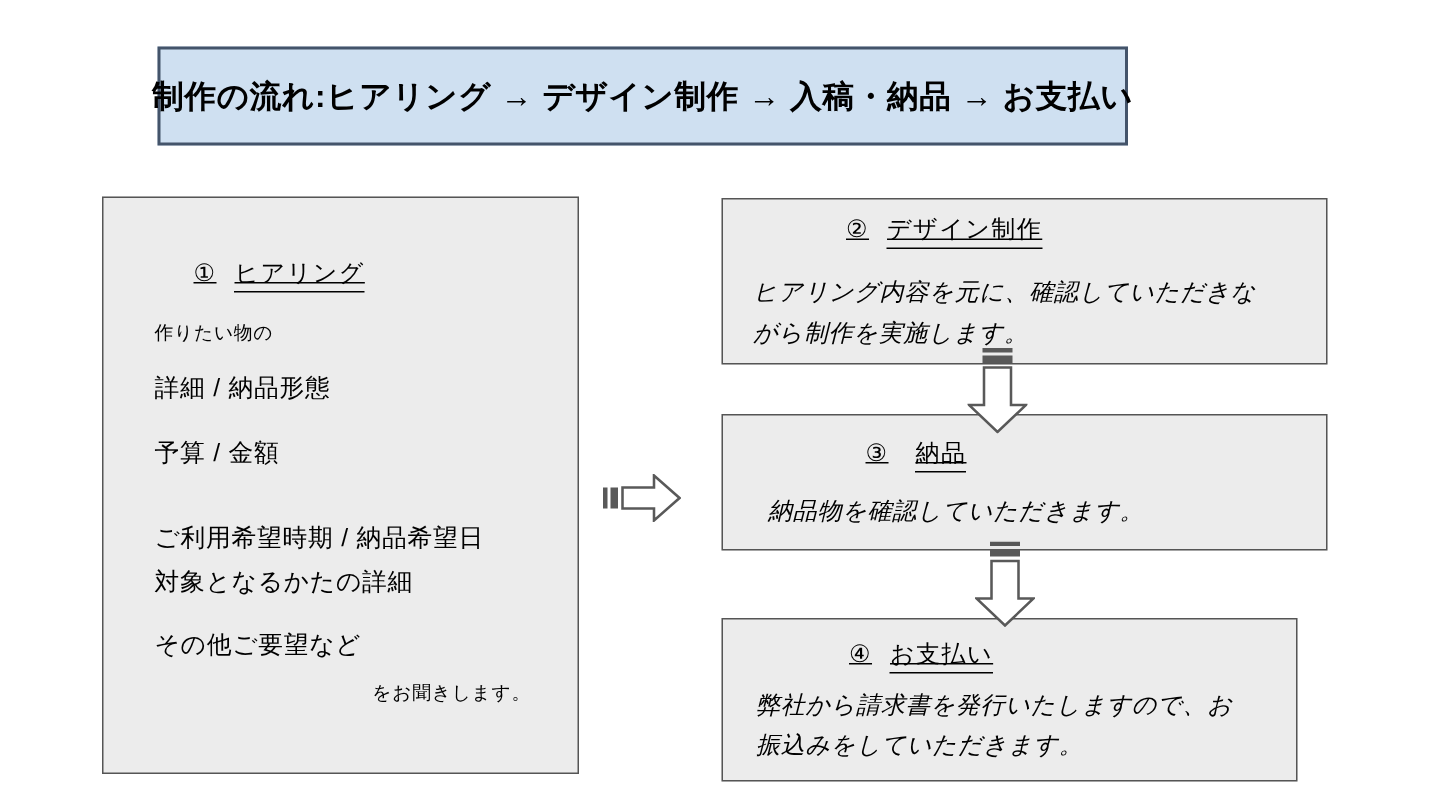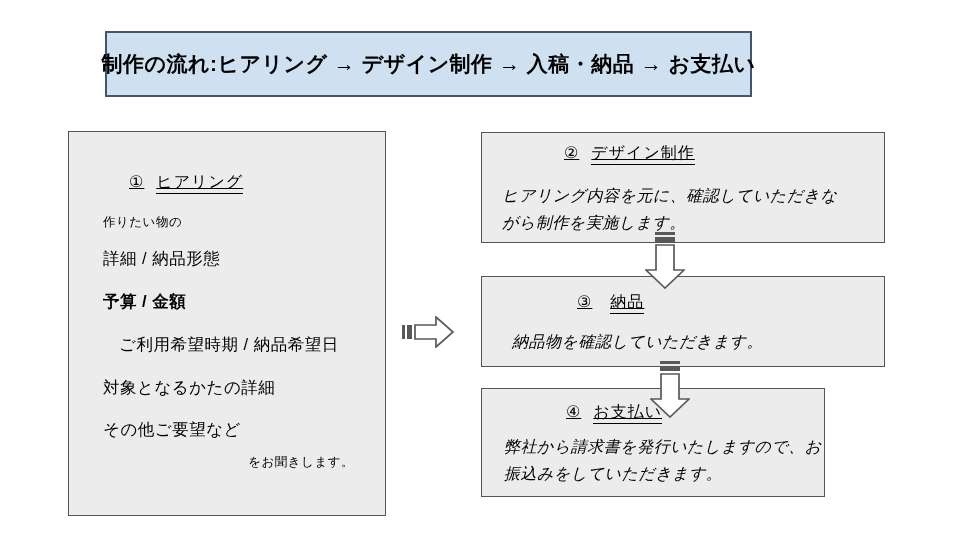--- a/index.html
+++ b/index.html
@@ -33,21 +33,21 @@
   
   .gbox {
     position: absolute;
     box-sizing: border-box;
     background: var(--box-fill, #ececec);
     border: 1.5px solid var(--box-border, #555555);
   }
   .hearing-box { left: 68px;  top: 131px; width: 318px; height: 385px; }
   .box2        { left: 481px; top: 132px; width: 404px; height: 111px; }
   .box3        { left: 481px; top: 276px; width: 404px; height: 91px;  }
-  .box4        { left: 481px; top: 388px; width: 344px; height: 109px; }
+  .box4        { left: 481px; top: 412px; width: 384px; height: 109px; }
 
   .line { position: absolute; white-space: nowrap; }
 
   .step-heading { font-size: 16px; letter-spacing: 1px; text-decoration: underline; }
   .step-heading .name {
     border-bottom: 1.5px solid #000;
     padding-bottom: 3px;
     margin-left: 12px;
   }
   .box3 .step-heading .name { margin-left: 18px; }
@@ -59,22 +59,22 @@
     letter-spacing: 0.5px;
     white-space: pre-line;
     font-style: italic;
   }
 
   
   .h-heading { left: 60px; top: 40px; }
   .h-intro   { left: 34px; top: 82px;  font-size: 12.5px; letter-spacing: 0.5px; }
   .h-item    { left: 34px; font-size: 16.5px; letter-spacing: 0.5px; }
   .h-item-0 { top: 116px; }
-  .h-item-1 { top: 159px; font-weight: bold; }
-  .h-item-2 { top: 202px; margin-left: 16px; }
+  .h-item-1 { top: 159px; }
+  .h-item-2 { top: 216px; }
   .h-item-3 { top: 245px; }
   .h-item-4 { top: 287px; }
   .h-outro   { right: 31px; top: 322px; font-size: 12.5px; letter-spacing: 0.5px; }
 
   
   .box2 .step-heading { left: 82px; top: 10px; }
   .box2 .step-body    { left: 20px; top: 49px; }
   .box3 .step-heading { left: 95px; top: 15px; }
   .box3 .step-body    { left: 30px; top: 51px; }
   .box4 .step-heading { left: 84px; top: 13px; }

